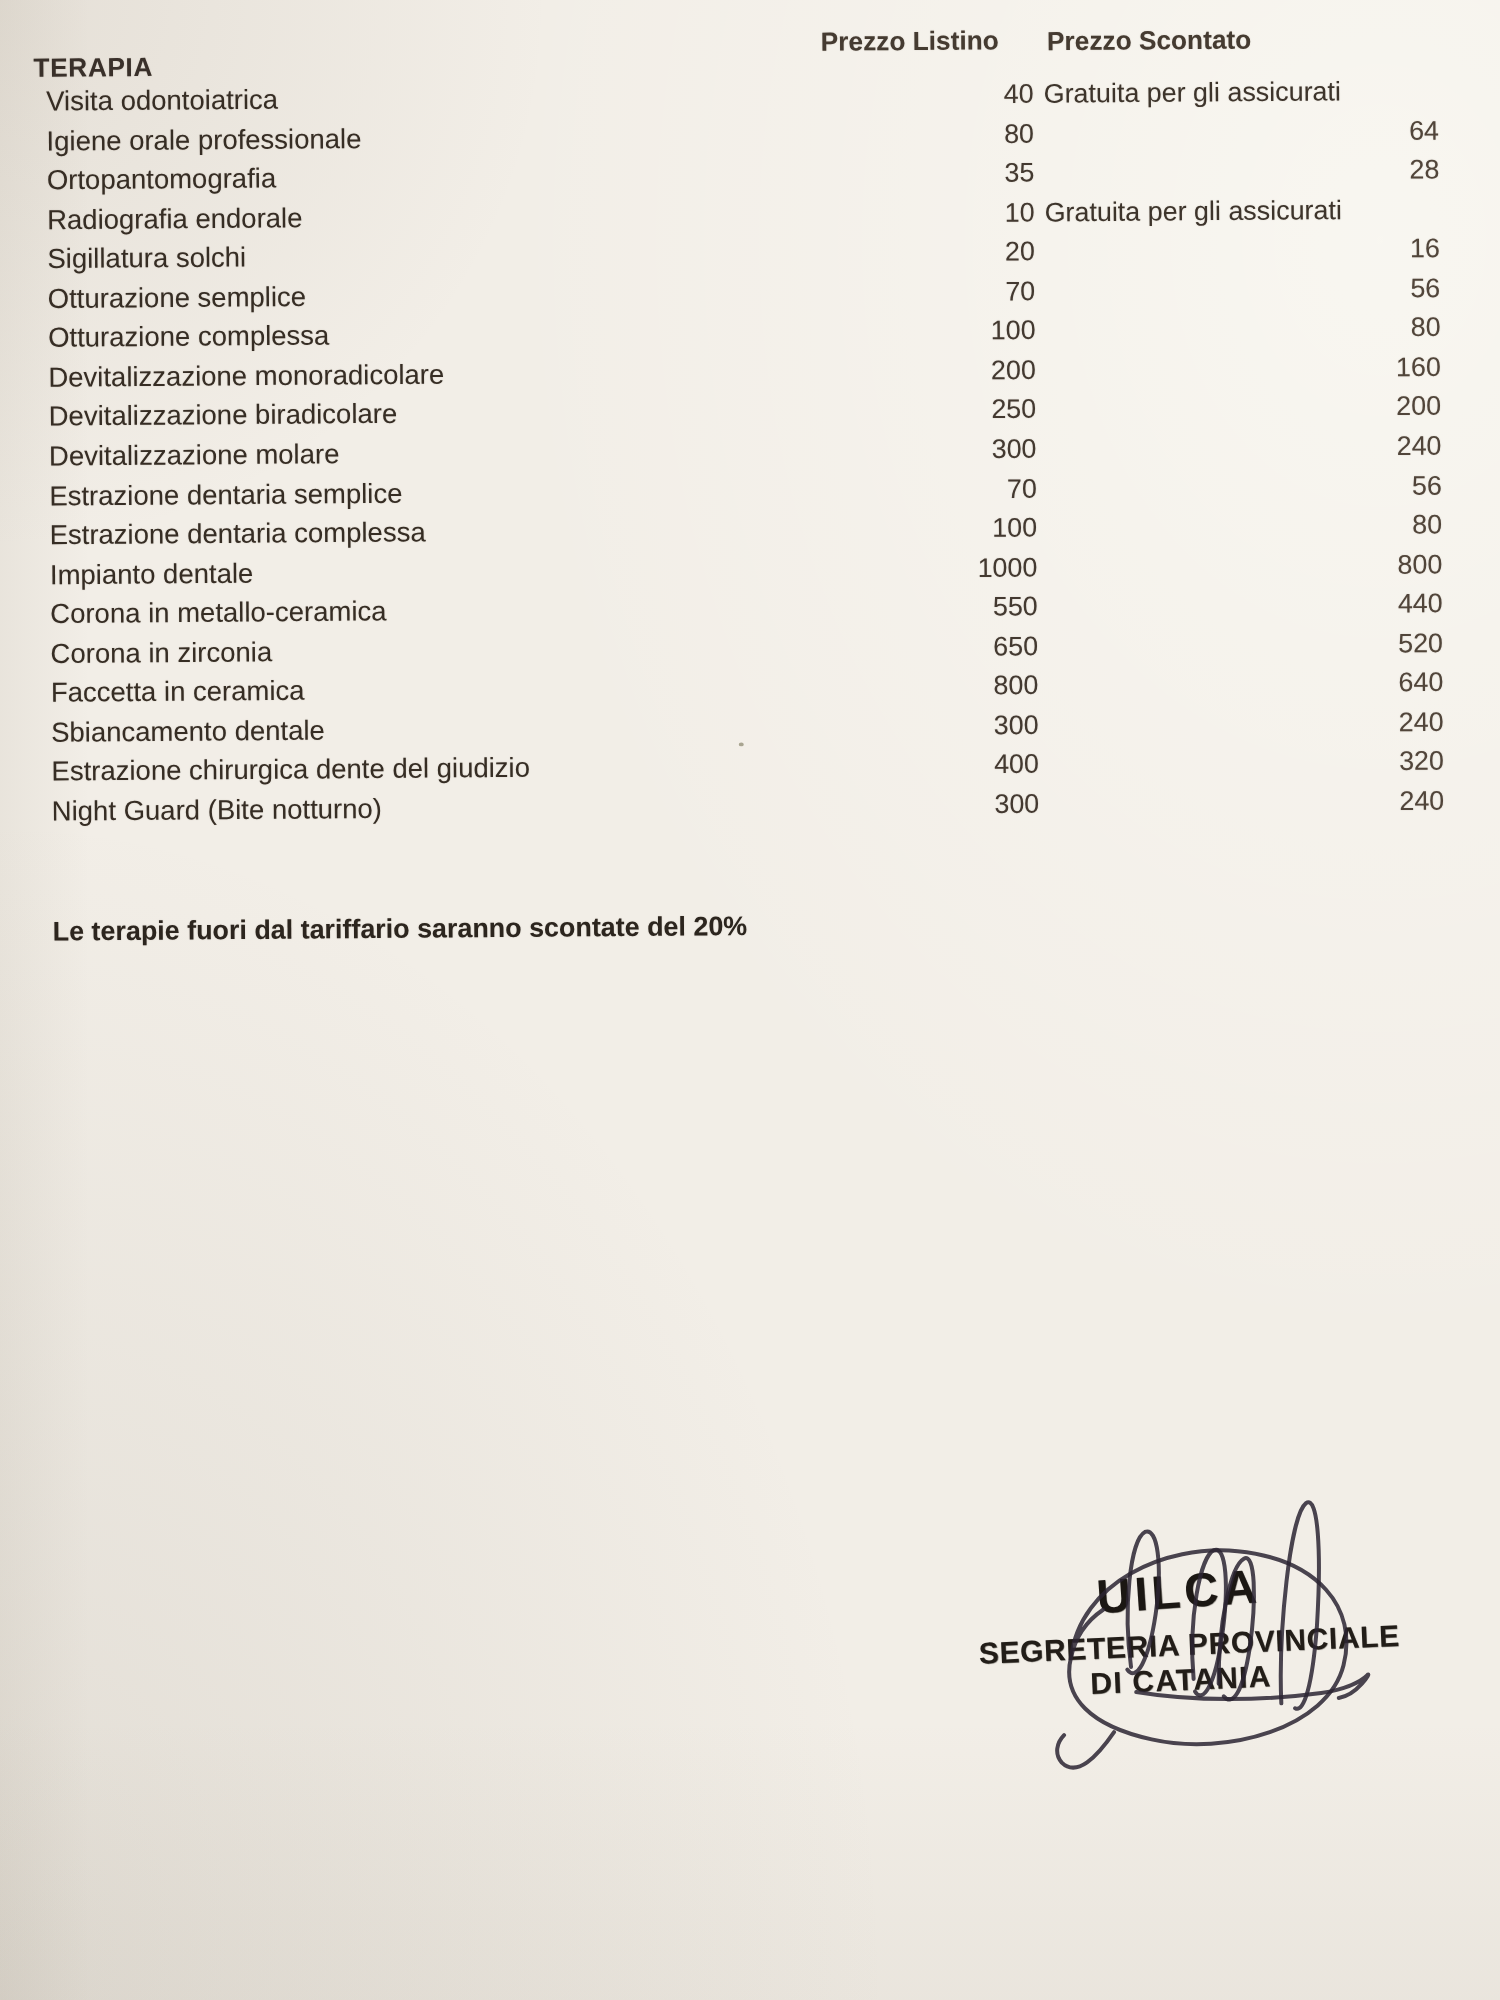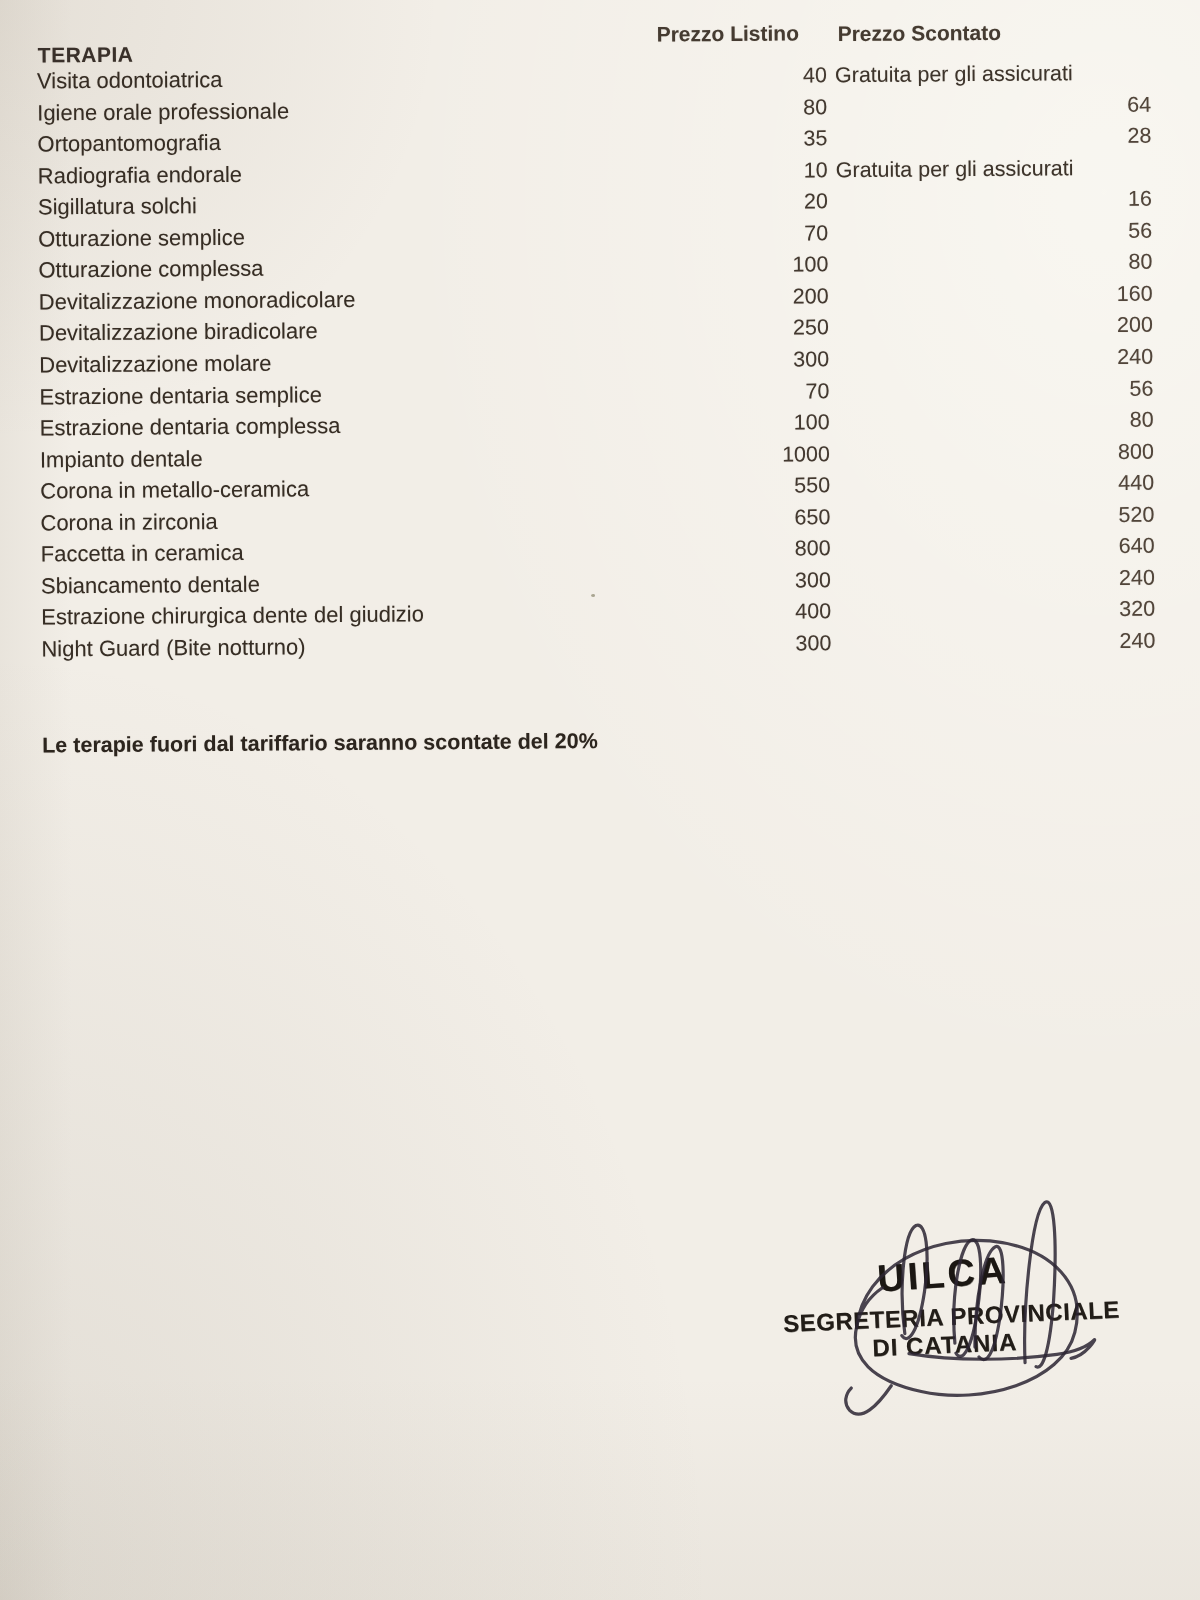--- a/index.html
+++ b/index.html
@@ -25,21 +25,21 @@
     transform:rotate(-0.45deg);
     transform-origin:50% 45%;
   }
   .txt{
     position:absolute;
     color:#3a3128;
     white-space:nowrap;
     text-shadow:0 0 1px rgba(80,66,52,0.28);
   }
   .hdr{font-weight:bold;font-size:21px;color:#453b31;}
-  #terapia-hdr{left:43px;top:39px;font-size:21px;color:#39302a;letter-spacing:0.5px;text-align:right;}
+  #terapia-hdr{left:32px;top:39px;font-size:21px;color:#39302a;letter-spacing:0.5px;text-align:right;}
   #listino-hdr{left:662px;top:23px;}
   #scontato-hdr{left:843px;top:24px;}
 
   .row{position:absolute;left:0;width:1200px;height:32px;}
   .cell{position:absolute;top:0;line-height:30px;white-space:nowrap;
         text-shadow:0 0 1px rgba(80,66,52,0.28);}
   .therapy{left:42px;font-size:22px;color:#362d24;}
   .listino{left:620px;width:212px;text-align:right;font-size:21.5px;color:#433930;}
   .scontato-num{left:956px;width:200px;text-align:right;font-size:21.5px;color:#51453a;}
   .scontato-text{left:840px;font-size:21.5px;color:#3d342b;}

